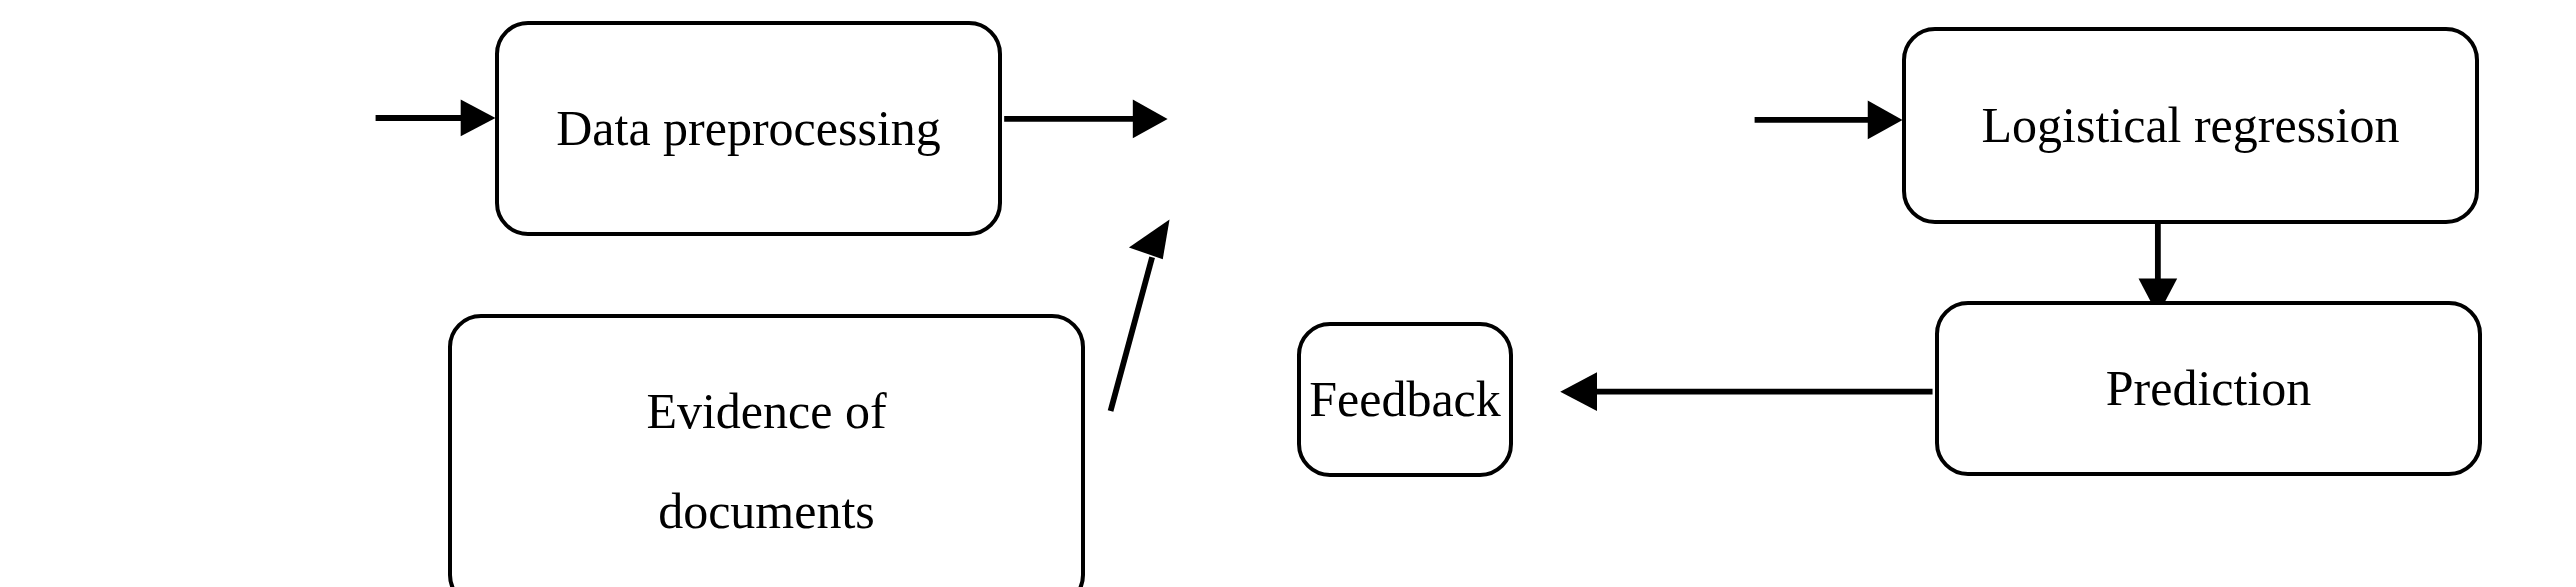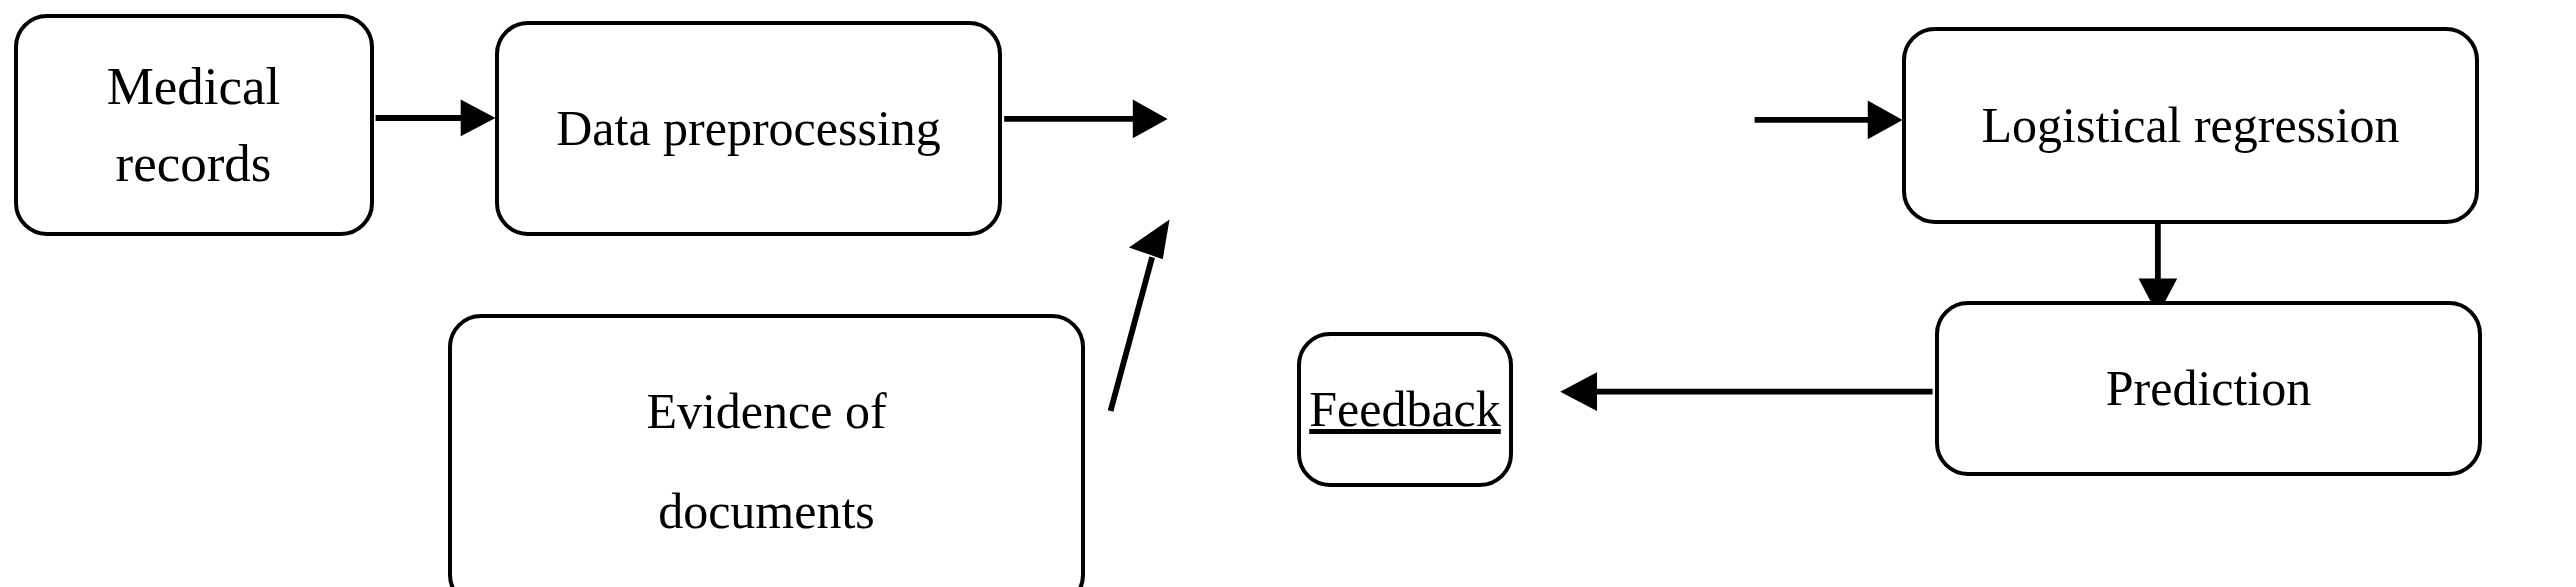--- a/index.html
+++ b/index.html
@@ -31,21 +31,21 @@
   }
   .node-label {
     display: block;
     white-space: pre-line;
   }
   #node-medical-records { left: 13.5px;   top: 13.5px;  width: 360px; height: 222px; font-size: 53px; }
   #node-data-preprocessing { left: 495px;  top: 21px;  width: 507px; height: 215px; font-size: 50px; }
   #node-structural-topic-modeling { left: 1166px; top: 21px;  width: 587px; height: 200px; font-size: 50px; }
   #node-logistical-regression { left: 1902px; top: 27px;  width: 577px; height: 197px; font-size: 50px; }
   #node-evidence-of-documents { left: 448px;  top: 314px; width: 637px; height: 294px; font-size: 50px; line-height: 2.0; }
-  #node-feedback { left: 1297px; top: 332px; width: 216px; height: 155px; font-size: 50px; text-decoration: underline; }
+  #node-feedback { left: 1297px; top: 322px; width: 216px; height: 155px; font-size: 50px; }
   #node-prediction { left: 1935px; top: 301px; width: 547px; height: 175px; font-size: 50px; }
 
   svg.edges {
     position: absolute;
     left: 0;
     top: 0;
     width: 2576px;
     height: 587px;
     pointer-events: none;
   }
@@ -83,24 +83,20 @@
       <line x1="2231" y1="189" x2="2231" y2="300" stroke-width="6"></line>
       <polygon points="2231,326 2211,288 2251,288"></polygon>
     </g>
 
     <g>
       <line x1="1998" y1="405" x2="1637" y2="405" stroke-width="6"></line>
       <polygon points="1613,405 1651,385 1651,425"></polygon>
     </g>
   </svg>
 
-  <div class="node" id="node-medical-records">
-    <span class="node-label">Medical
-records</span>
-  </div>
 
   <div class="node" id="node-data-preprocessing">
     <span class="node-label">Data preprocessing</span>
   </div>
 
 
   <div class="node" id="node-logistical-regression">
     <span class="node-label">Logistical regression</span>
   </div>
 

